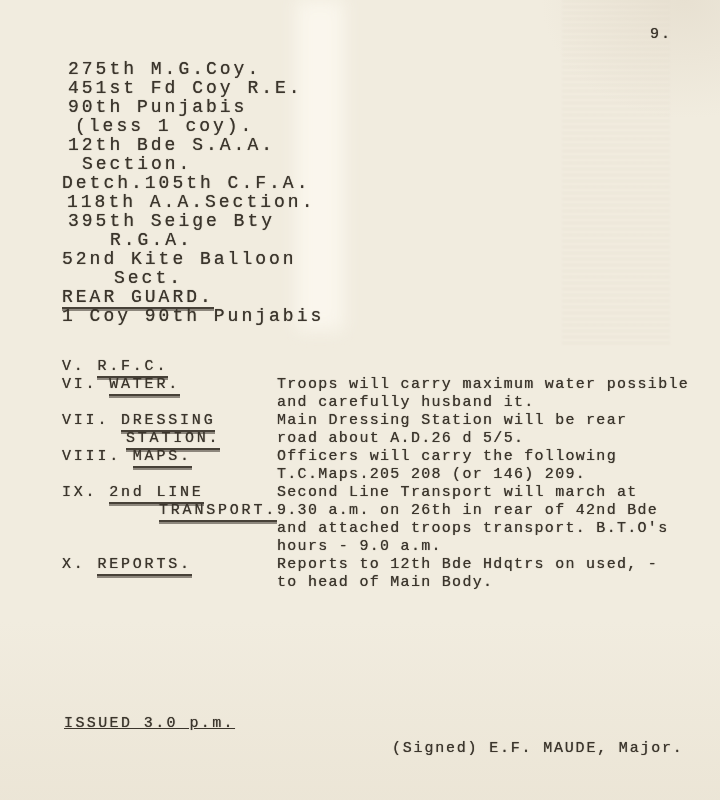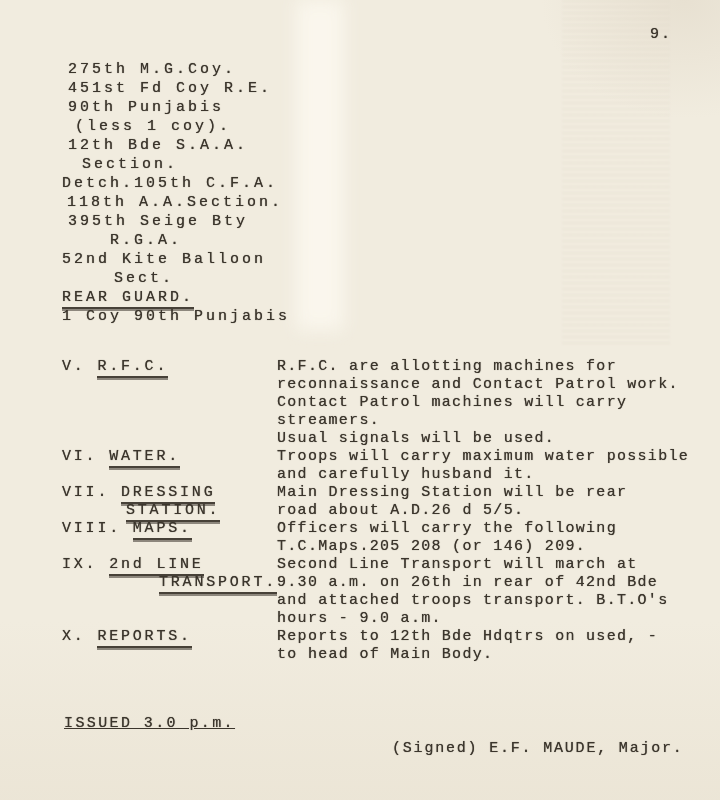--- a/index.html
+++ b/index.html
@@ -38,21 +38,21 @@
     filter: blur(9px);
     pointer-events:none;
   }
   .ink { text-shadow: 0 0 0.8px rgba(59,53,44,0.85); }
   .pagenum {
     position:absolute; left:650px; top:26px;
     font-size:15px; letter-spacing:2px;
   }
   .unit-list {
     position:absolute; left:62px; top:60px;
-    font-size:15px; line-height:19px; letter-spacing:3px;
+    font-size:18px; line-height:19px; letter-spacing:3px;
     white-space:pre;
   }
   .sections {
     position:absolute; left:62px; top:347px; width:650px;
     font-size:15px; line-height:18px;margin-top:11px;
   }
   .section-row { display:flex; align-items:flex-start; }
   .sec-label { width:215px; flex:0 0 215px; letter-spacing:2.8px; white-space:pre; }
   .sec-body  { flex:1; letter-spacing:1.3px; white-space:pre; }
   .dul {
@@ -78,21 +78,20 @@
   <div class="shade-topright"></div>
   <div class="shade-bottom"></div>
 
   <div class="pagenum ink">9.</div>
 
   <div class="unit-list ink" id="unit-list"><div style="padding-left: 6px;">275th M.G.Coy.</div><div style="padding-left: 6px;">451st Fd Coy R.E.</div><div style="padding-left: 6px;">90th Punjabis</div><div style="padding-left: 13px;">(less 1 coy).</div><div style="padding-left: 6px;">12th Bde S.A.A.</div><div style="padding-left: 20px;">Section.</div><div style="padding-left: 0px;">Detch.105th C.F.A.</div><div style="padding-left: 5px;">118th A.A.Section.</div><div style="padding-left: 6px;">395th Seige Bty</div><div style="padding-left: 48px;">R.G.A.</div><div style="padding-left: 0px;">52nd Kite Balloon</div><div style="padding-left: 52px;">Sect.</div><div style="padding-left: 0px;"><span class="dul">REAR GUARD.</span></div><div style="padding-left: 0px;">1 Coy 90th Punjabis</div></div>
 
   <div class="sections ink" id="sections">
       <div class="section-row">
         <div class="sec-label"><div><span>V. </span><span class="dul">R.F.C.</span></div></div>
-        <div class="sec-body"><div>R.F.C. are allotting machines for</div><div>reconnaissance and Contact Patrol work.</div><div>Contact Patrol machines will carry</div><div>streamers.</div><div>Usual signals will be used.</div></div>
       </div>
       <div class="section-row">
         <div class="sec-label"><div><span>VI. </span><span class="dul">WATER.</span></div></div>
         <div class="sec-body"><div>Troops will carry maximum water possible</div><div>and carefully husband it.</div></div>
       </div>
       <div class="section-row">
         <div class="sec-label"><div><span>VII. </span><span class="dul">DRESSING</span></div><div style="padding-left: 64px;"><span class="dul">STATION.</span></div></div>
         <div class="sec-body"><div>Main Dressing Station will be rear</div><div>road about A.D.26 d 5/5.</div></div>
       </div>
       <div class="section-row">

